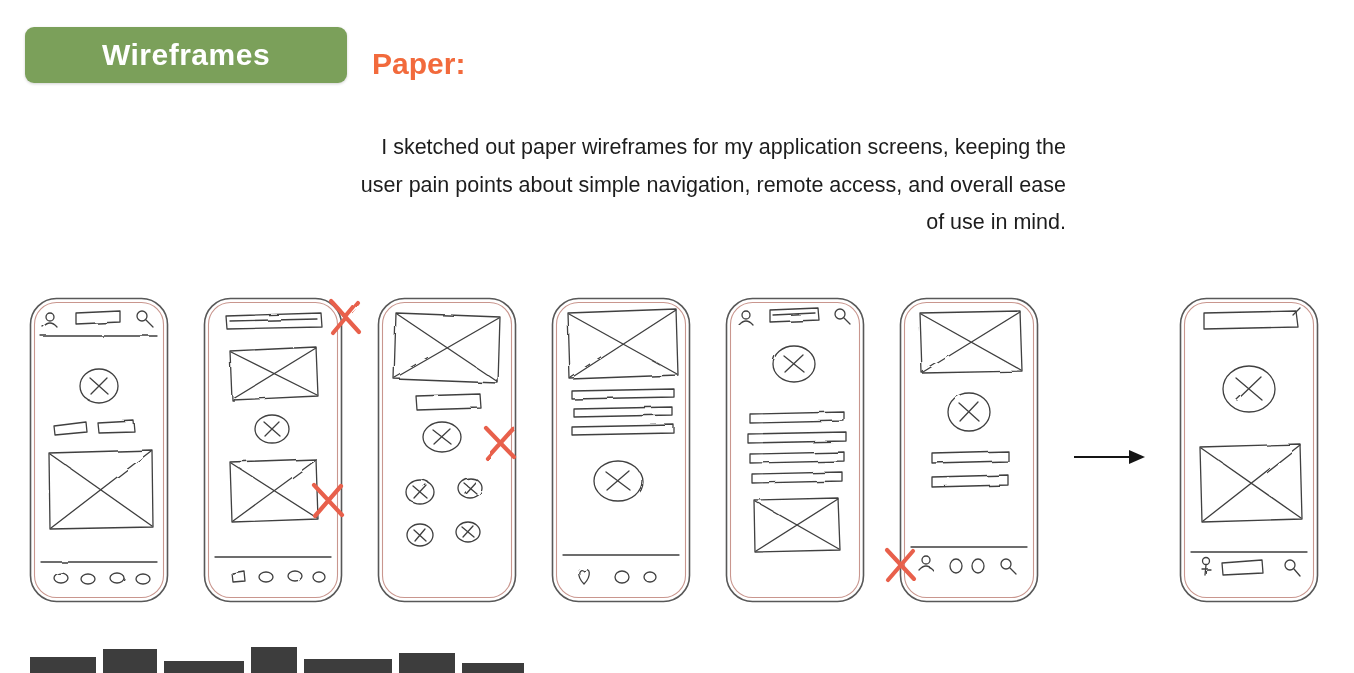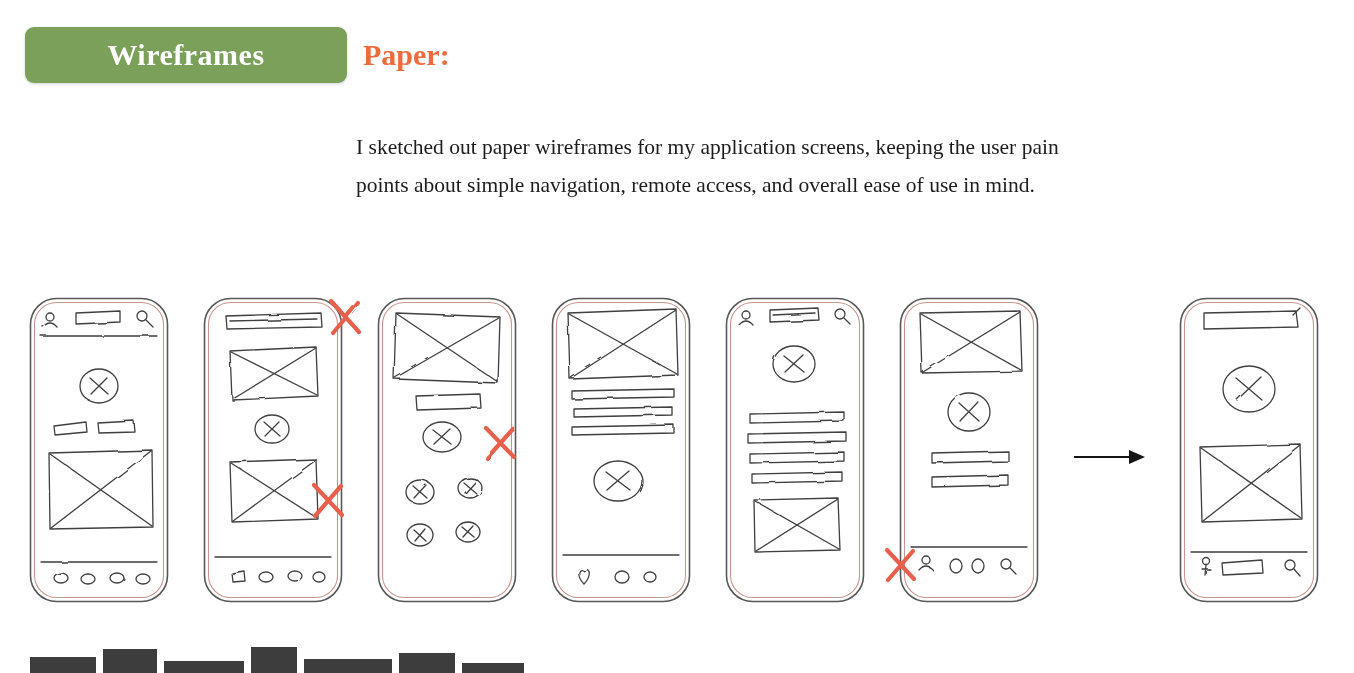--- a/index.html
+++ b/index.html
@@ -1,31 +1,31 @@
 <!DOCTYPE html>
 <html style="--badge_green: #7ba05a; --accent_orange: #f26a3c; --annotation_red: #e8604c; --sketch_ink: #3f3f3f;"><head>
 <meta charset="utf-8">
 <style>
   html,body { margin:0; padding:0; background:#fff; }
   .page {
     position: relative; width: 1354px; height: 673px; background:#fff;
-    overflow: hidden; font-family: Liberation Serif, serif;
+    overflow: hidden; font-family: Liberation Sans, sans-serif; text-align: right;
   }
   .defs-svg { position:absolute; width:0; height:0; }
 
   .badge {
     position:absolute; left:25px; top:27px; width:322px; height:56px;
     background: var(--badge_green, #7ba05a); border-radius: 9px;
     display:flex; align-items:center; justify-content:center;
     box-shadow: 0 1px 3px rgba(0,0,0,.18);
   }
   .badge-label { color:#fff; font-weight:bold; font-size:30px; letter-spacing:.5px; }
 
   .section-title {
-    position:absolute; left:363px; top:38px; margin:0;
+    position:absolute; left:363px; top:38px; margin:9px;
     color: var(--accent_orange, #f26a3c); font-size:30px; font-weight:bold;
   }
 
   .intro {
     position:absolute; left:356px; top:129px; width:710px; margin:0;
     font-size:21.5px; line-height:37.5px; color:#1d1d1d;
   }
 
   .wire-row {
     position:absolute; left:28px; top:295px; width:1292px; height:310px;

